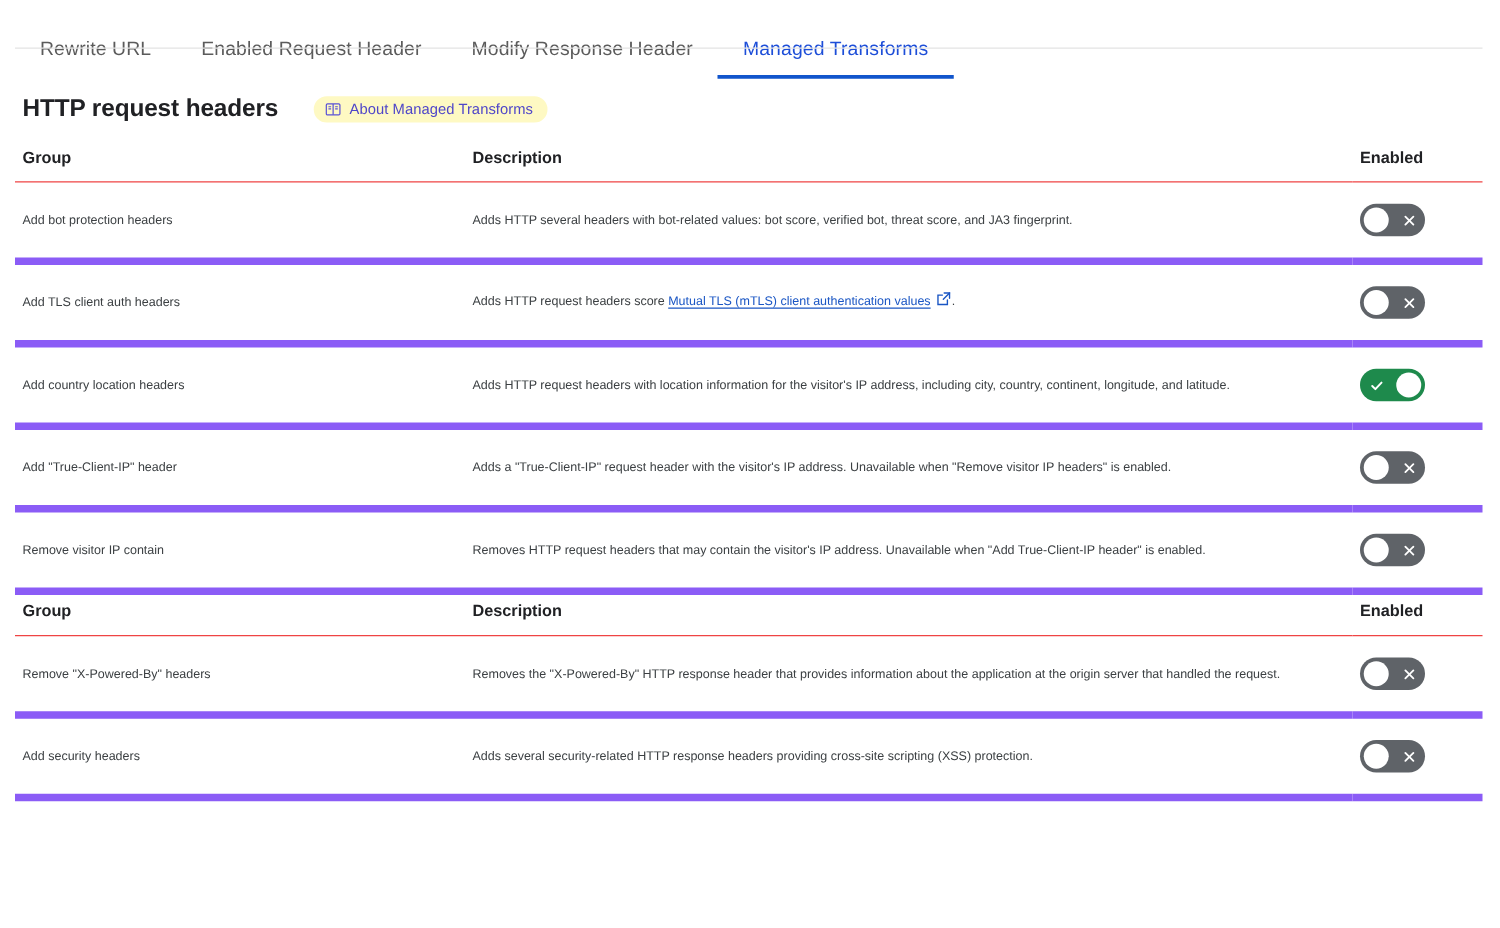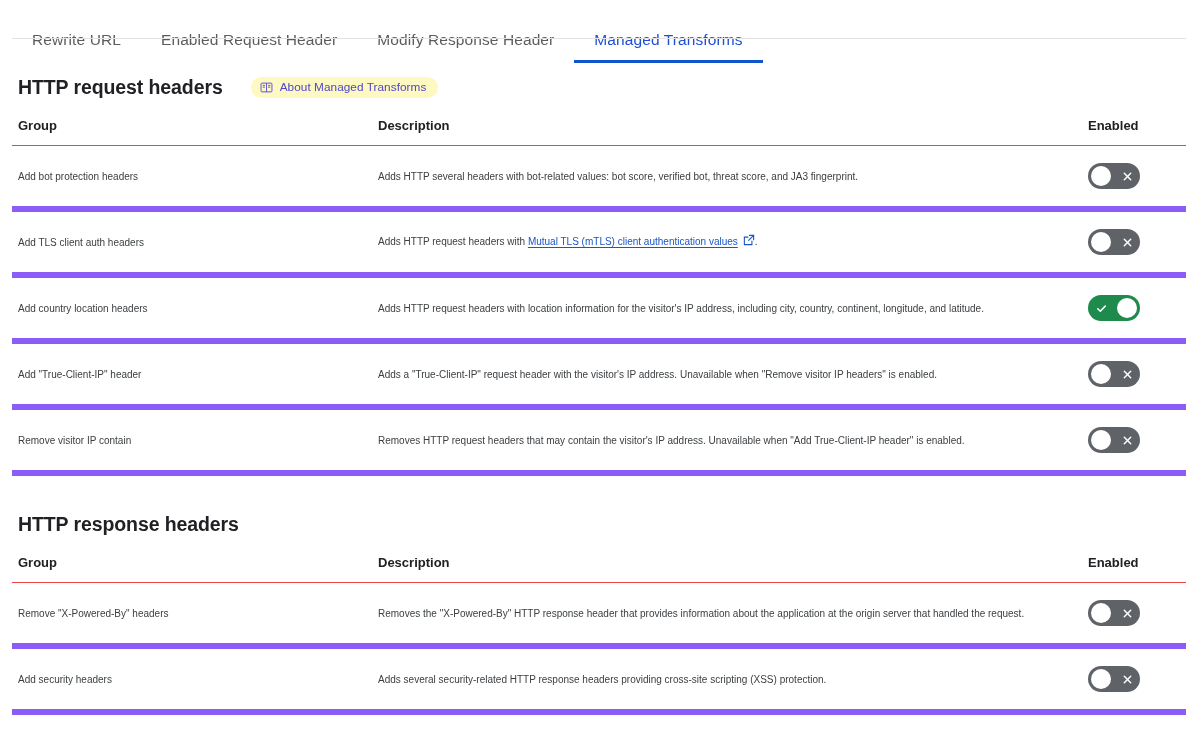--- a/index.html
+++ b/index.html
@@ -223,21 +223,21 @@
                 <line x1="9.5" y1="2.5" x2="2.5" y2="9.5"></line>
               </svg>
             </span>
           </button>
         </td>
       </tr>
 
       <tr>
         <td class="group">Add TLS client auth headers</td>
         <td class="desc">
-          <span>Adds HTTP request headers with </span><a href="#">Mutual TLS (mTLS) client authentication values</a><span class="ext-icon"><svg width="12" height="12" viewBox="0 0 14 14" fill="none" stroke="#1a56c4" stroke-width="1.3" stroke-linecap="round">
+          <span>Adds HTTP request headers score </span><a href="#">Mutual TLS (mTLS) client authentication values</a><span class="ext-icon"><svg width="12" height="12" viewBox="0 0 14 14" fill="none" stroke="#1a56c4" stroke-width="1.3" stroke-linecap="round">
                 <path d="M7.4 1.6H12.4V6.6"></path>
                 <path d="M12.4 1.6L6.6 7.4"></path>
                 <path d="M10.4 8.2V12.4H1.6V3.6H5.8"></path>
               </svg></span><span>.</span>
         </td>
         <td class="enabled">
           <button class="toggle">
             <span class="knob"></span>
             <span class="mark">
               <svg width="11" height="11" viewBox="0 0 12 12" stroke="#ffffff" stroke-width="1.6" stroke-linecap="round">
@@ -293,23 +293,20 @@
               </svg>
             </span>
           </button>
         </td>
       </tr>
     </tbody>
   </table>
 </div>
 
 <div class="section">
-  <div class="section-head">
-    <div class="section-title">HTTP response headers</div>
-  </div>
 
   <table class="mt">
     <colgroup>
         <col class="c-group">
         <col class="c-desc">
         <col class="c-enab">
       </colgroup>
     <thead>
       <tr>
         <th>Group</th>

